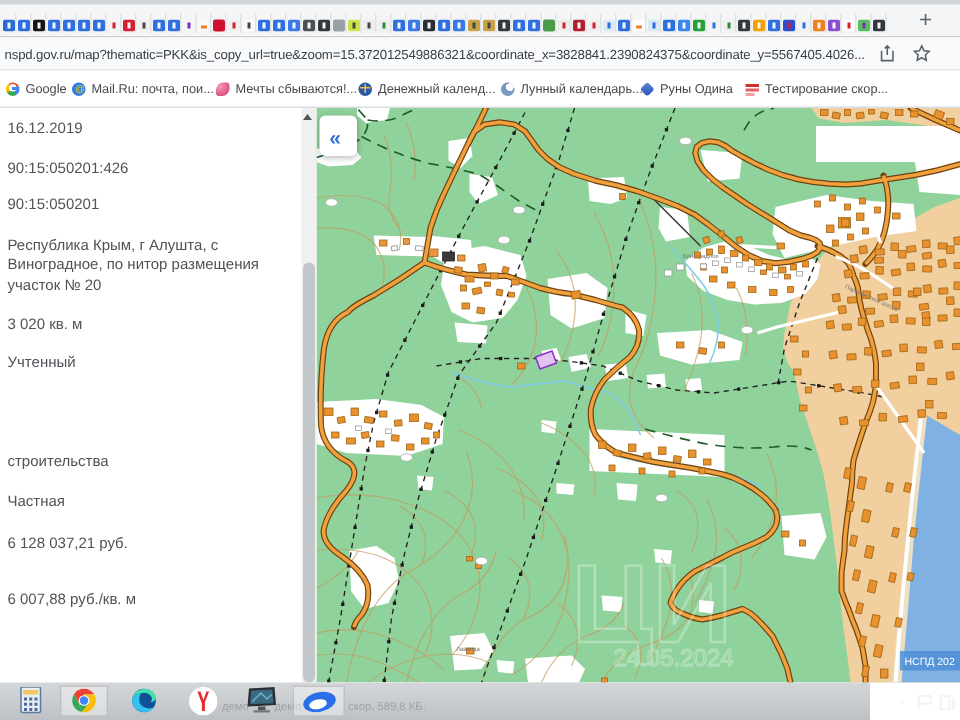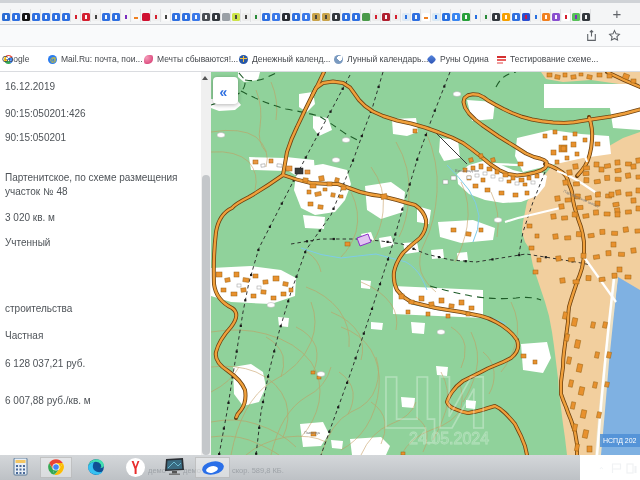--- a/index.html
+++ b/index.html
@@ -142,57 +142,59 @@
 <i class="fv" style="left:522px;background-color:#2b4fd0;background-image:linear-gradient(#d42030,#d42030);background-size:2px 4px;background-position:3px 2px;background-repeat:no-repeat;"></i>
 <i class="fv" style="left:532px;background-color:#f2f2f2;background-image:linear-gradient(#2a70e0,#2a70e0);background-size:2px 4px;background-position:3px 2px;background-repeat:no-repeat;"></i>
 <i class="fv" style="left:542px;background-color:#f08020;background-image:linear-gradient(rgba(255,255,255,.95),rgba(255,255,255,.95));background-size:2px 4px;background-position:3px 2px;background-repeat:no-repeat;"></i>
 <i class="fv" style="left:552px;background-color:#8a4fd0;background-image:linear-gradient(rgba(255,255,255,.95),rgba(255,255,255,.95));background-size:2px 4px;background-position:3px 2px;background-repeat:no-repeat;"></i>
 <i class="fv" style="left:562px;background-color:#ffffff;background-image:linear-gradient(#d42030,#d42030);background-size:2px 4px;background-position:3px 2px;background-repeat:no-repeat;"></i>
 <i class="fv" style="left:572px;background-color:#58c05a;background-image:linear-gradient(#7b2fbe,#7b2fbe);background-size:2px 4px;background-position:3px 2px;background-repeat:no-repeat;"></i>
 <i class="fv" style="left:582px;background-color:#33383e;background-image:linear-gradient(rgba(255,255,255,.95),rgba(255,255,255,.95));background-size:2px 4px;background-position:3px 2px;background-repeat:no-repeat;"></i>
 <div class="plus">+</div>
 </div>
 <div id="addr">
+    <span class="url">nspd.gov.ru/map?thematic=PKK&amp;is_copy_url=true&amp;zoom=15.372012549886321&amp;coordinate_x=3828841.2390824375&amp;coordinate_y=5567405.4026...</span>
 <svg width="13" height="13" style="left:585px" viewBox="0 0 24 24" fill="none" stroke="#5f6368" stroke-width="2">
       <path d="M9 6 L12 3 L15 6 M12 3 L12 14"></path>
       <path d="M6 10 H5 V21 H19 V10 H18"></path>
     </svg>
 <svg width="13" height="13" style="left:608px" viewBox="0 0 24 24" fill="none" stroke="#5f6368" stroke-width="2">
       <path d="M12 3 L14.8 9 L21 9.8 L16.5 14.2 L17.6 20.5 L12 17.5 L6.4 20.5 L7.5 14.2 L3 9.8 L9.2 9 Z"></path>
     </svg>
 </div>
 <div id="bm">
 <span class="bi" style="left:4px;border-radius:50%;background:conic-gradient(from -40deg,#ea4335 0 100deg,#4285f4 0 190deg,#34a853 0 280deg,#fbbc05 0 360deg)"></span>
     <span style="position:absolute;left:6px;top:9px;width:5px;height:5px;border-radius:50%;background:#fff"></span>
     <span style="position:absolute;left:8px;top:11px;width:4px;height:2px;background:#4285f4"></span>
-    <span class="bl" style="left:2px">Google</span>
+    <span class="bl" style="left:17px">Google</span>
 <span class="bi" style="left:48px;background:#2a7cf0;border-radius:50%"></span>
     <span style="position:absolute;left:50px;top:9px;font-size:6.5px;color:#ffd400;line-height:7px">@</span>
     <span class="bl" style="left:61px">Mail.Ru: почта, пои...</span>
 <span class="bi" style="left:144px;background:radial-gradient(circle at 30% 30%,#f49ab8,#d4306a);border-radius:55% 25% 55% 25%"></span>
     <span class="bl" style="left:157px">Мечты сбываются!...</span>
 <span class="bi" style="left:239px;background:#2858a8;border-radius:50%"></span>
     <span style="position:absolute;left:240px;top:11px;width:7px;height:1px;background:#f4c040"></span>
     <span style="position:absolute;left:243px;top:9px;width:1px;height:6px;background:#f4c040"></span>
     <span class="bl" style="left:252px">Денежный календ...</span>
 <span class="bi" style="left:334px;background:radial-gradient(circle at 65% 35%,#fff 30%,#7a9ac0 32%);border-radius:50%"></span>
     <span class="bl" style="left:347px">Лунный календарь...</span>
 <span class="bi" style="left:428px;top:9px;width:7px;height:7px;background:linear-gradient(135deg,#5a8ae0,#2a4fb0);border-radius:2px;transform:rotate(45deg)"></span>
     <span class="bl" style="left:440px">Руны Одина</span>
 <span style="position:absolute;left:497px;top:9px;width:9px;height:2px;background:#d43030"></span>
     <span style="position:absolute;left:497px;top:12px;width:9px;height:2px;background:#e86060"></span>
     <span style="position:absolute;left:497px;top:15px;width:6px;height:2px;background:#f0a0a0"></span>
-    <span class="bl" style="left:510px">Тестирование схеме...</span>
+    <span class="bl" style="left:510px">Тестирование скор...</span>
 </div>
 <div id="panel">
 <div class="pl" style="top:14px">16.12.2019</div>
 <div class="pl" style="top:41px">90:15:050201:426</div>
 <div class="pl" style="top:65px">90:15:050201</div>
-<div class="pl" style="top:105px">Партенитское, по схеме размещения</div>
-<div class="pl" style="top:118.5px">участок № 48</div>
+<div class="pl" style="top:91.5px">Республика Крым, г Алушта, с</div>
+<div class="pl" style="top:105px">Виноградное, по нитор размещения</div>
+<div class="pl" style="top:118.5px">участок № 20</div>
 <div class="pl" style="top:144.5px">3 020 кв. м</div>
 <div class="pl" style="top:170px">Учтенный</div>
 <div class="pl" style="top:236px">строительства</div>
 <div class="pl" style="top:263px">Частная</div>
 <div class="pl" style="top:290.5px">6 128 037,21 руб.</div>
 <div class="pl" style="top:327.5px">6 007,88 руб./кв. м</div>
 </div>
 <div id="sbar">
     <div class="arr"></div>
     <div class="thumb"></div>

